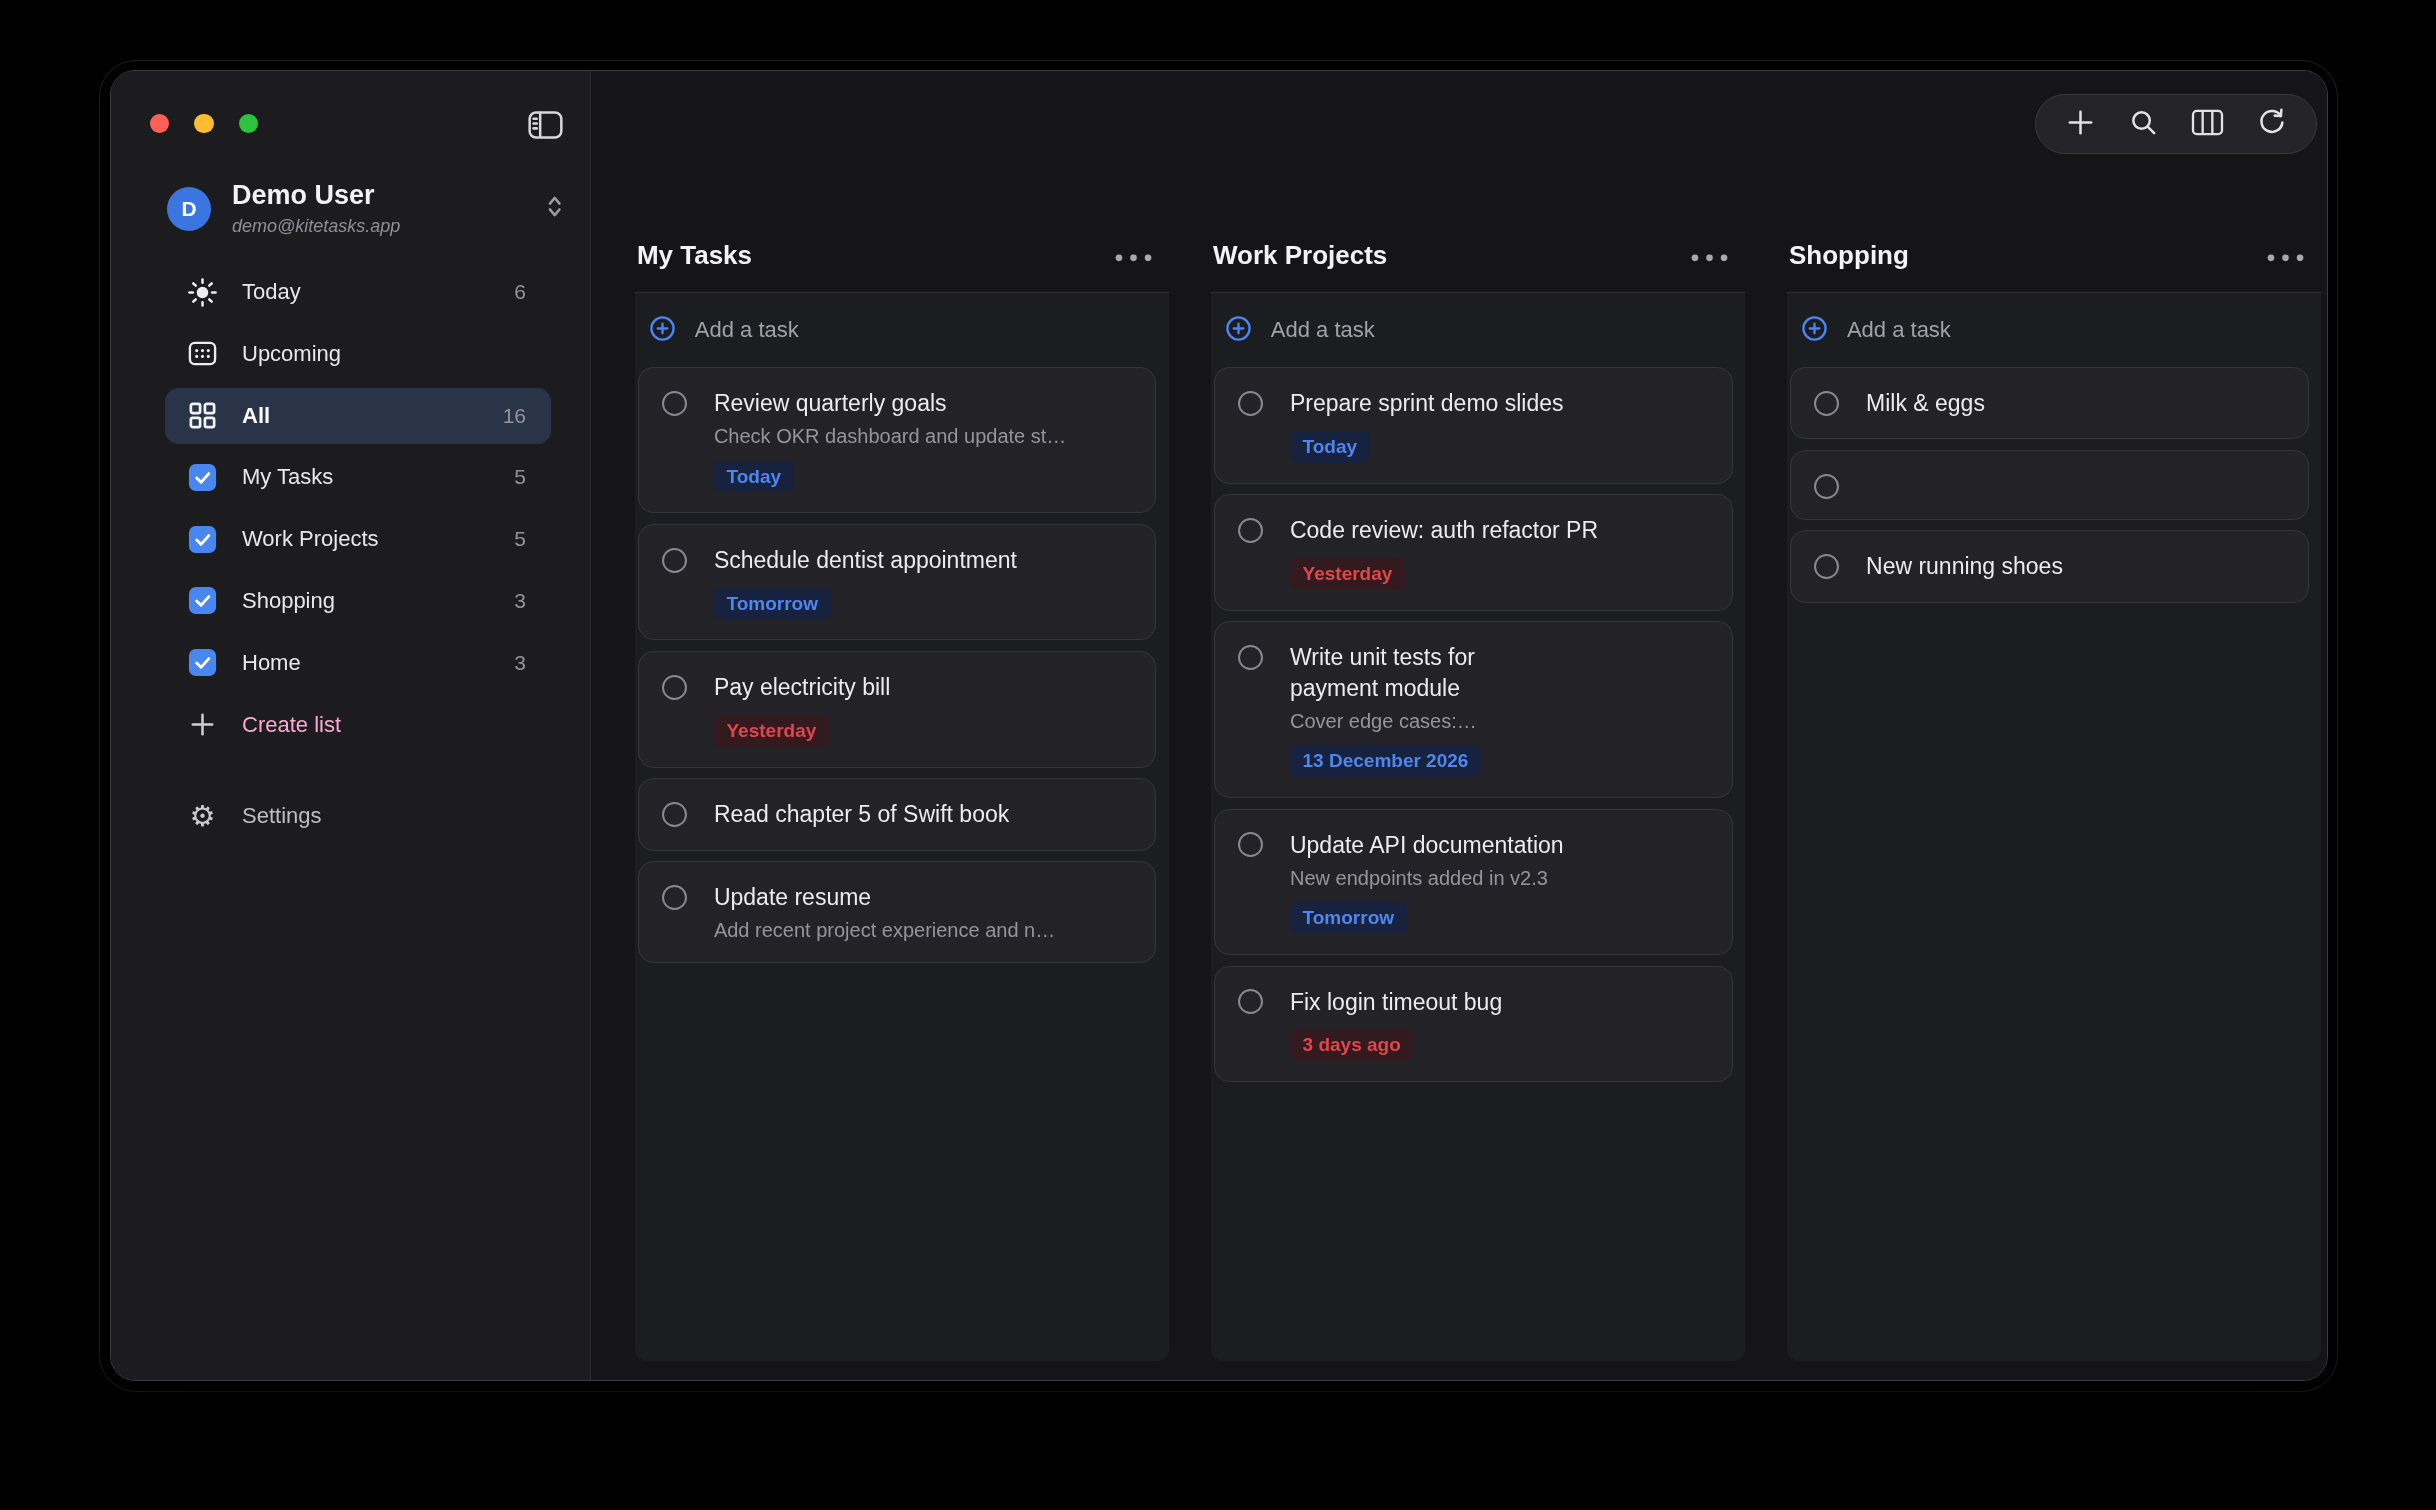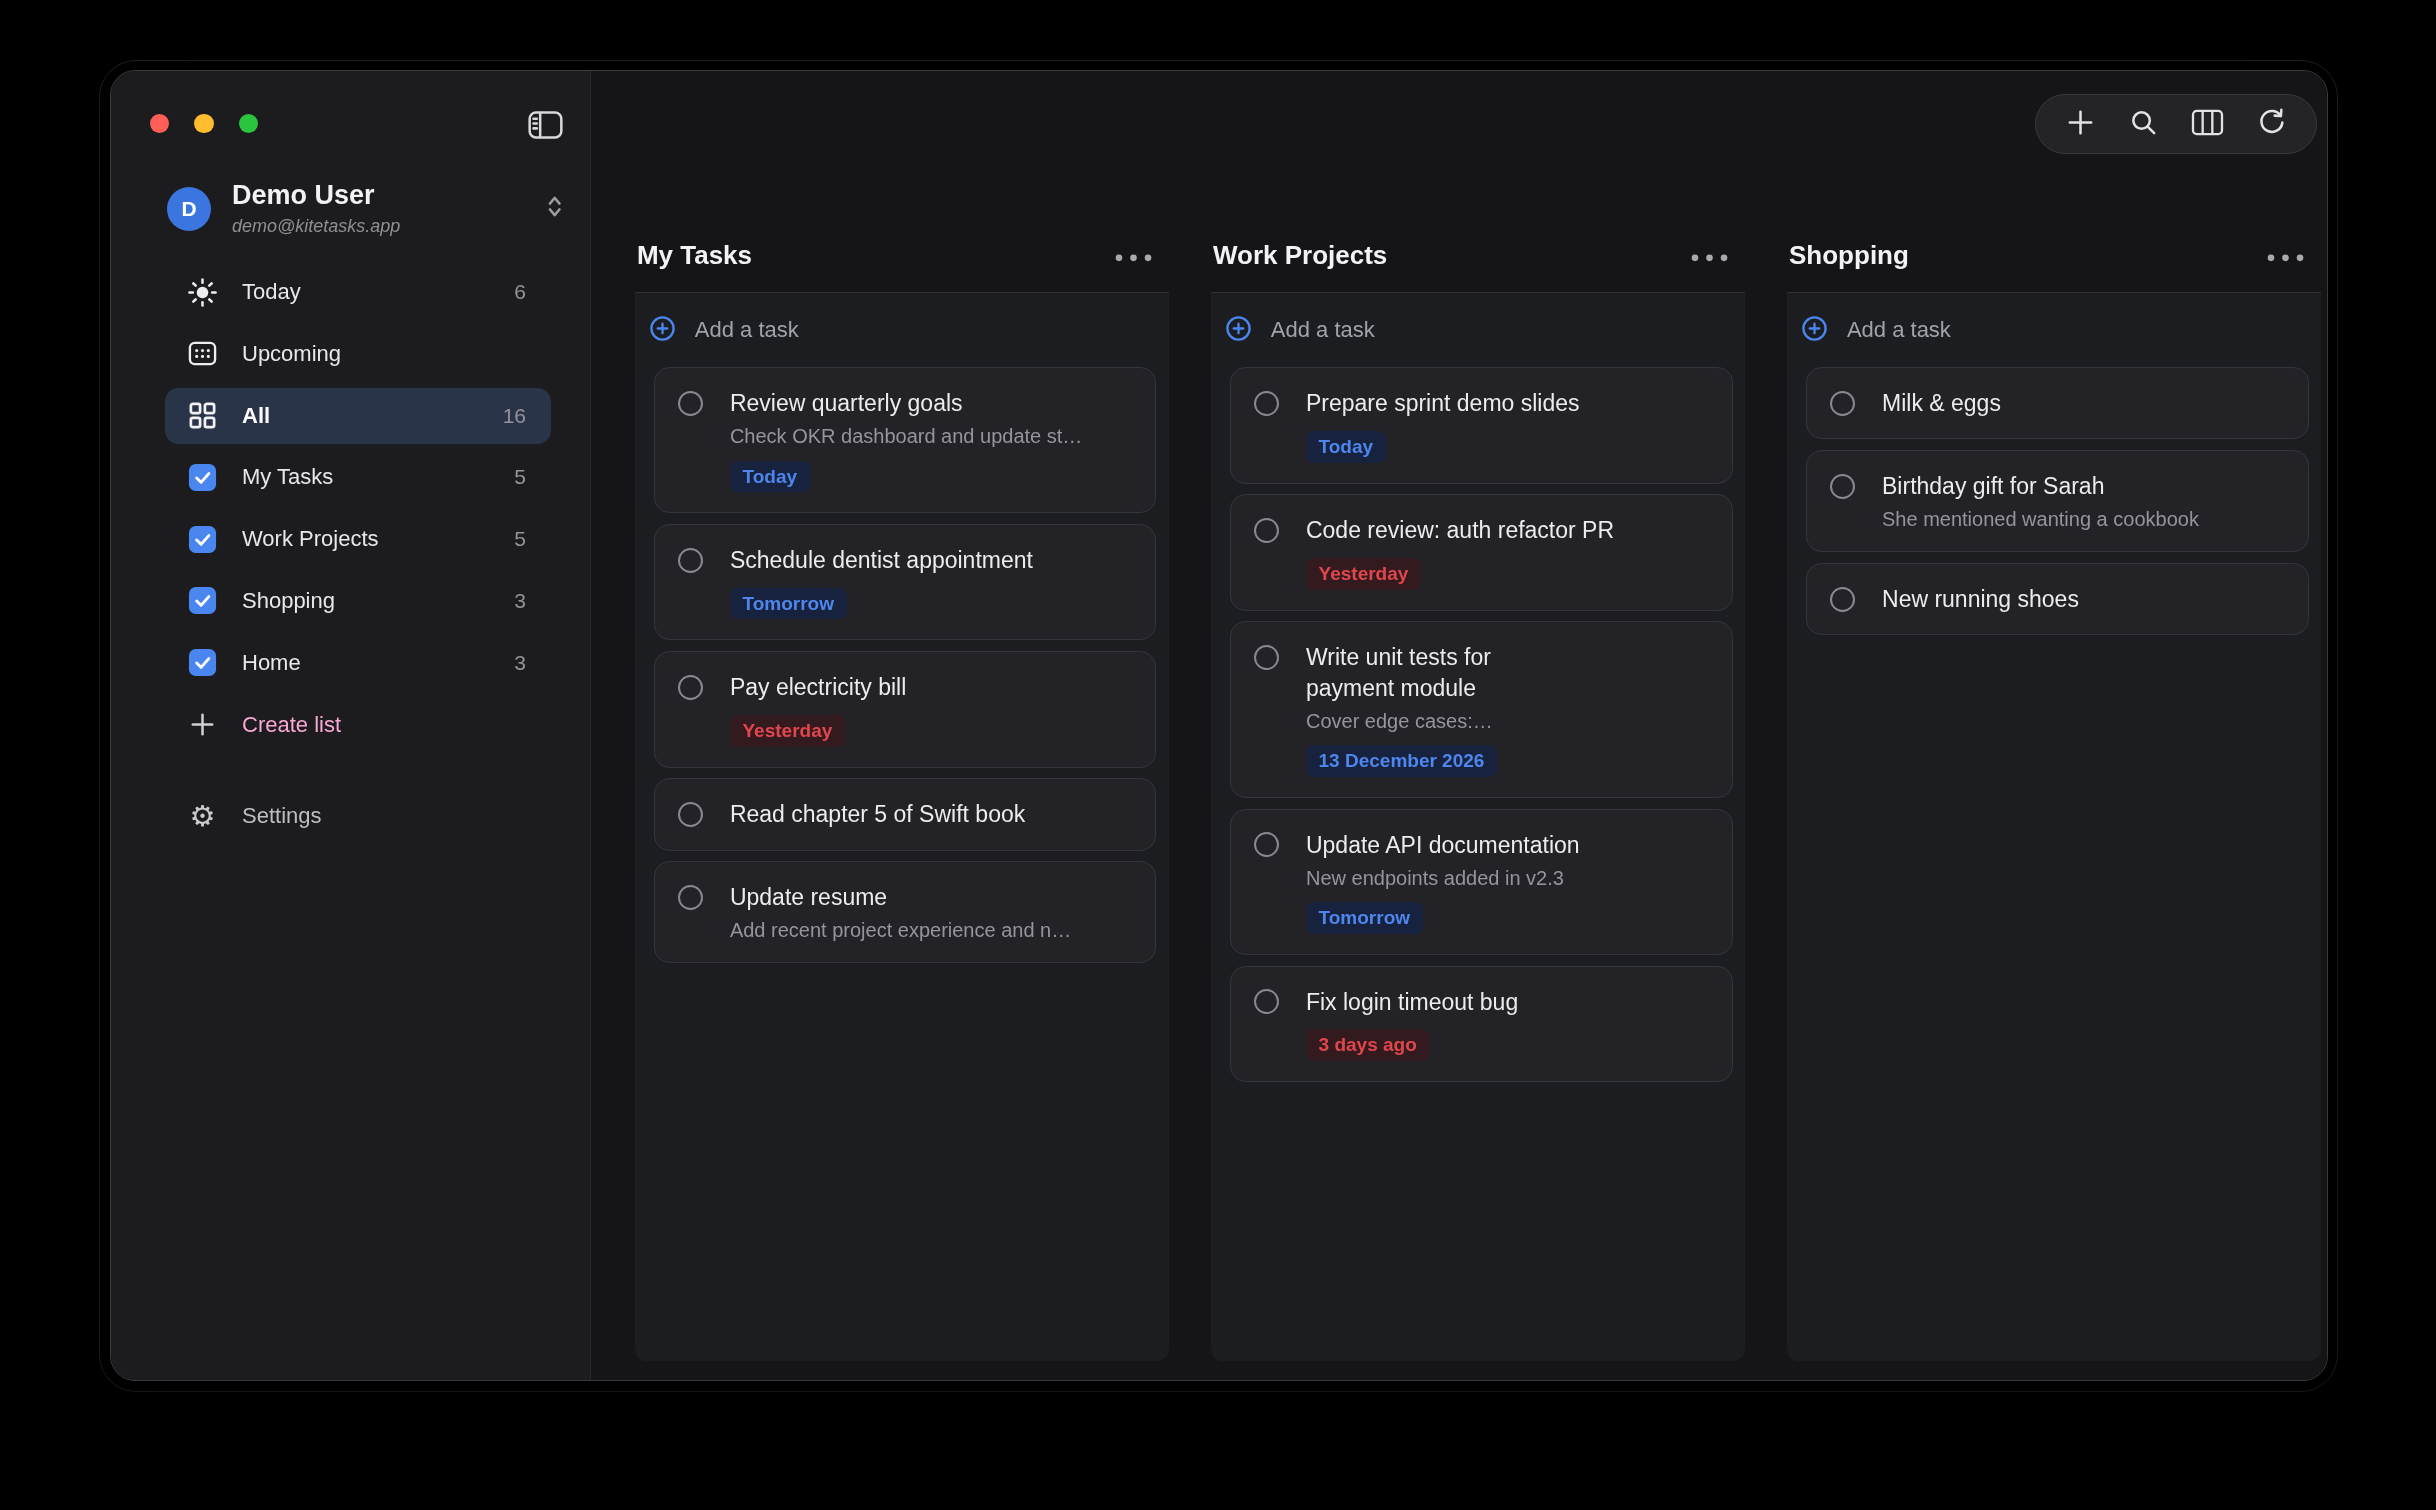--- a/index.html
+++ b/index.html
@@ -61,21 +61,21 @@
   .dots-btn { background: none; border: none; padding: 5.8px 1.9px; }
 
   .panel { flex: 1; background: #1c1d20; border-top: 1px solid #303035;
            margin-bottom: 19.3px; border-radius: 0 0 11.6px 11.6px;
            display: flex; flex-direction: column; min-height: 0; }
   .add-task { height: 74px; flex: none; display: flex; align-items: center; gap: 19.3px; padding: 0 13.5px; }
   .add-label { font-size: 22px; color: #a2a3a9; }
 
   .cards { display: flex; flex-direction: column; gap: 10.6px; padding: 0 12.6px 13.5px 2.9px; }
   .card { background: #222227; border: 1.4px solid #35353b; border-radius: 15.4px;
-          padding: 20px 23px; display: flex; gap: 27px; align-items: flex-start; margin-left: 16px; }
+          padding: 20px 23px; display: flex; gap: 27px; align-items: flex-start; }
   .task-circle { width: 25px; height: 25px; border: 2.4px solid #88888f; border-radius: 50%;
                  flex: none; margin-top: 2.9px; background: none; }
   .task-body { display: flex; flex-direction: column; align-items: flex-start; min-width: 0; }
   .task-title { font-size: 23px; color: #ececee; line-height: 1.32; white-space: pre-line; font-weight: 500; }
   .task-subtitle { font-size: 20px; color: #95959c; margin-top: 6.8px; }
   .badge { margin-top: 12.6px; font-size: 19px; font-weight: 600; padding: 4.8px 12.6px; border-radius: 7.7px; }
   .badge-blue { color: #4f86ee; background: #17233e; }
   .badge-red { color: #e0464c; background: #331a1e; }
 </style>
 </head>
@@ -439,25 +439,20 @@
   <div class="card">
     <button class="task-circle"></button>
     <div class="task-body">
       <div class="task-title">Milk &amp; eggs</div>
 
     </div>
   </div>
 
   <div class="card">
     <button class="task-circle"></button>
-    <div class="task-body">
-      <div class="task-title">Birthday gift for Sarah</div>
-      <div class="task-subtitle">She mentioned wanting a cookbook</div>
-
-    </div>
   </div>
 
   <div class="card">
     <button class="task-circle"></button>
     <div class="task-body">
       <div class="task-title">New running shoes</div>
 
     </div>
   </div>
 </div>

